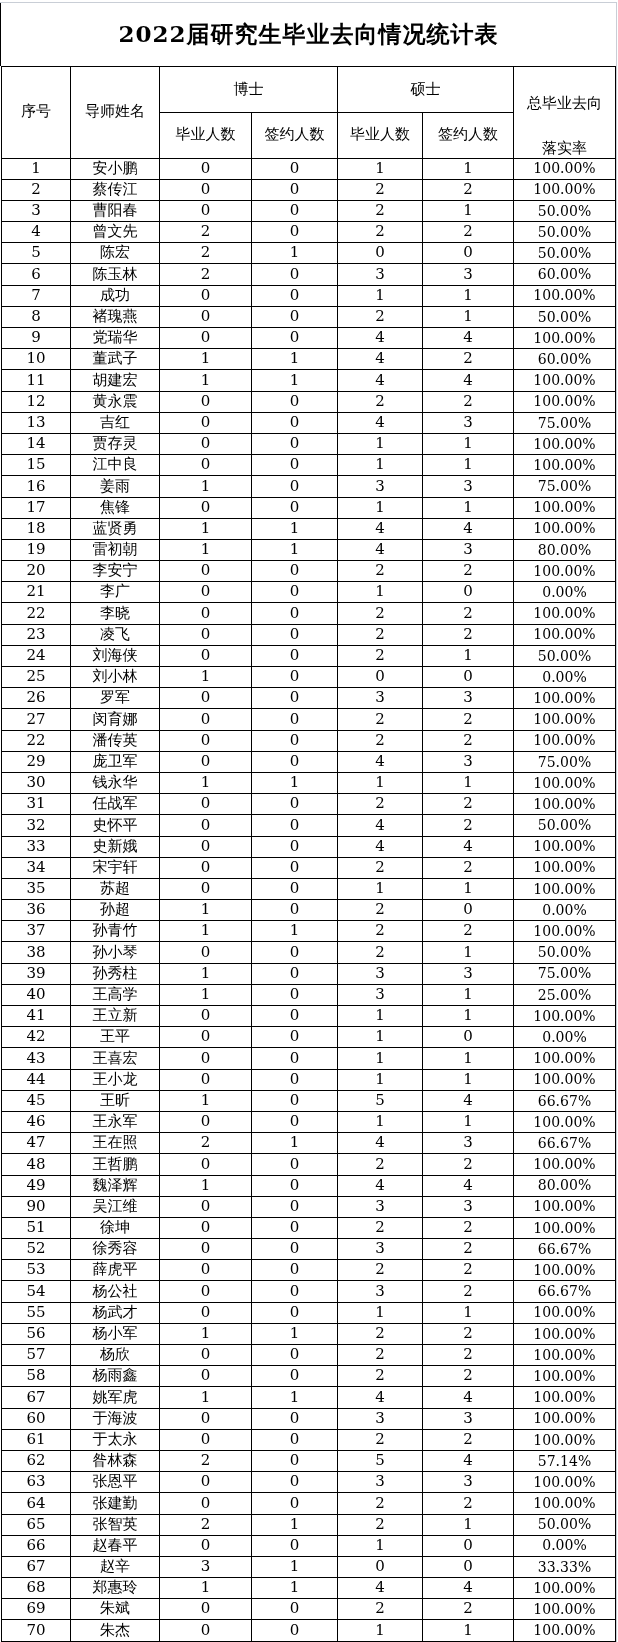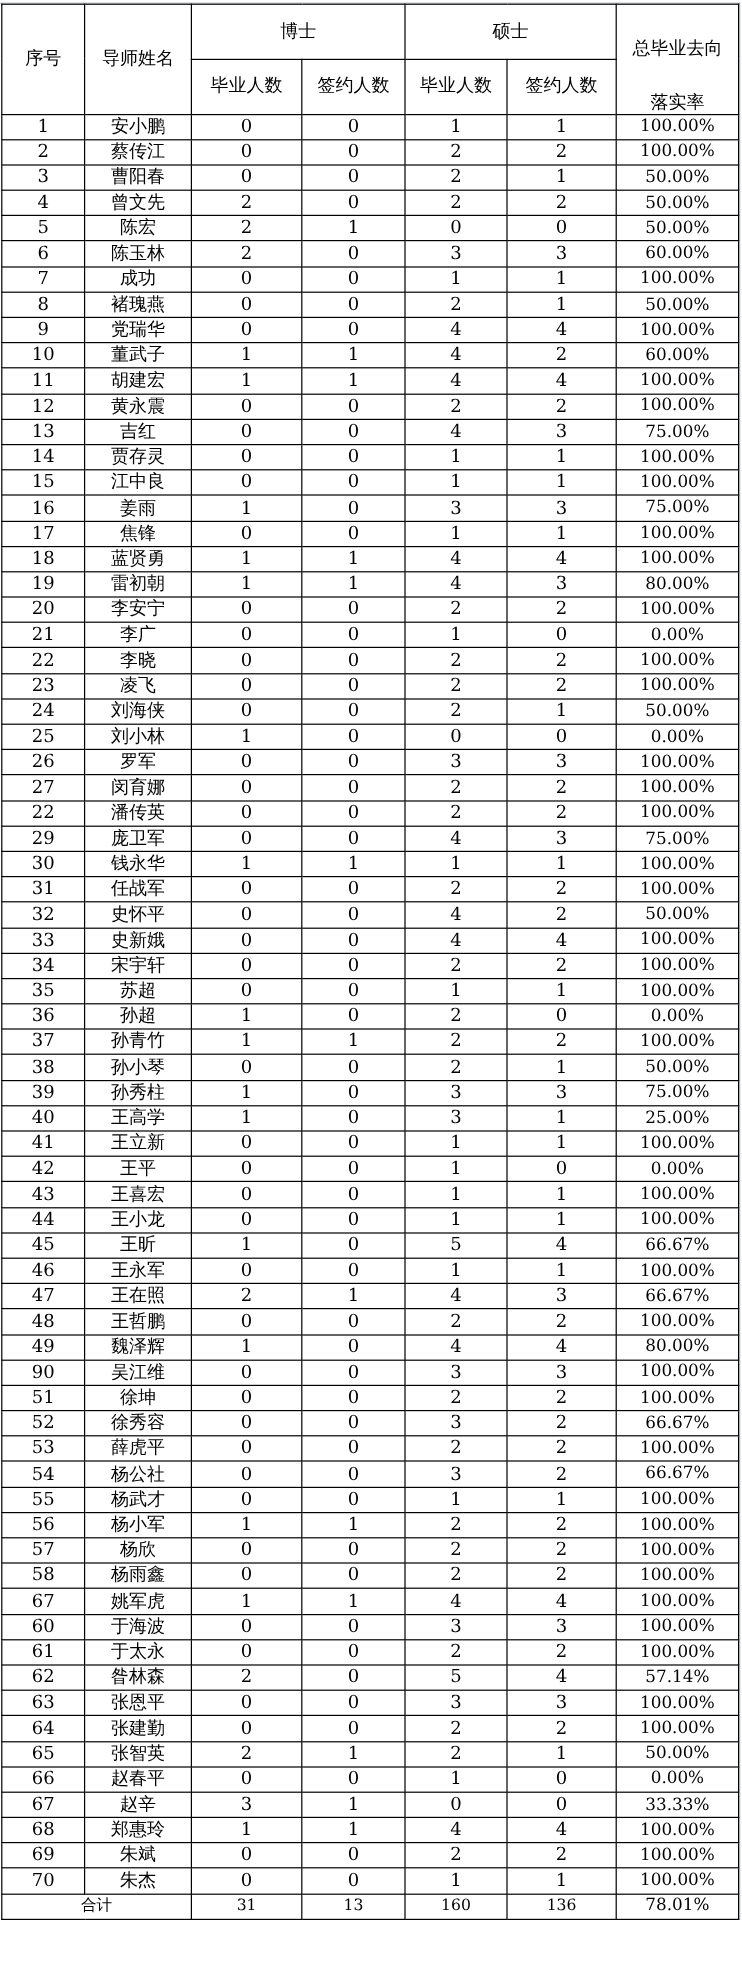--- a/index.html
+++ b/index.html
@@ -49,20 +49,23 @@
   tbody td{height:20.2px;}
   td.rate-cell{font-size:14px;}
   tfoot td{height:20.2px;font-size:13px;}
   .rate-head div{line-height:1.15;margin-top:28px;}
 </style>
 </head>
 <body>
 
 <div class="sheet">
 
+  <div class="title-box">
+    <h1>2022届研究生毕业去向情况统计表</h1>
+  </div>
 
   <table>
     <colgroup>
       <col style="width:69px">
       <col style="width:89px">
       <col style="width:92px">
       <col style="width:86px">
       <col style="width:85px">
       <col style="width:91px">
       <col style="width:102px">

